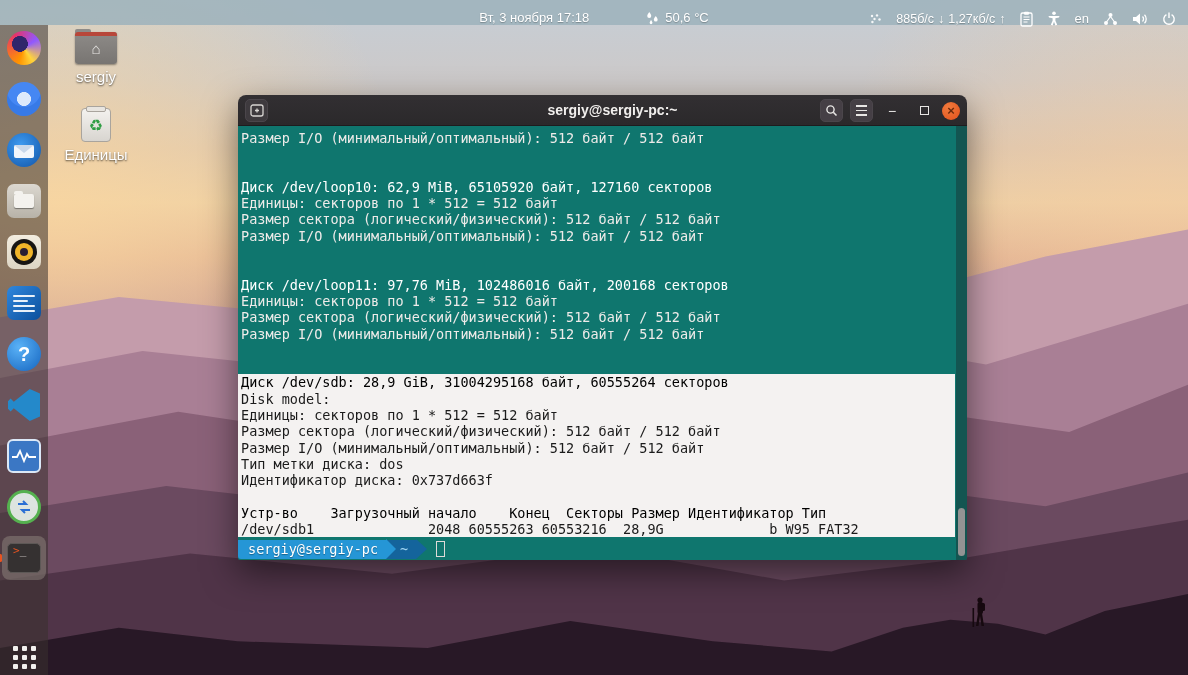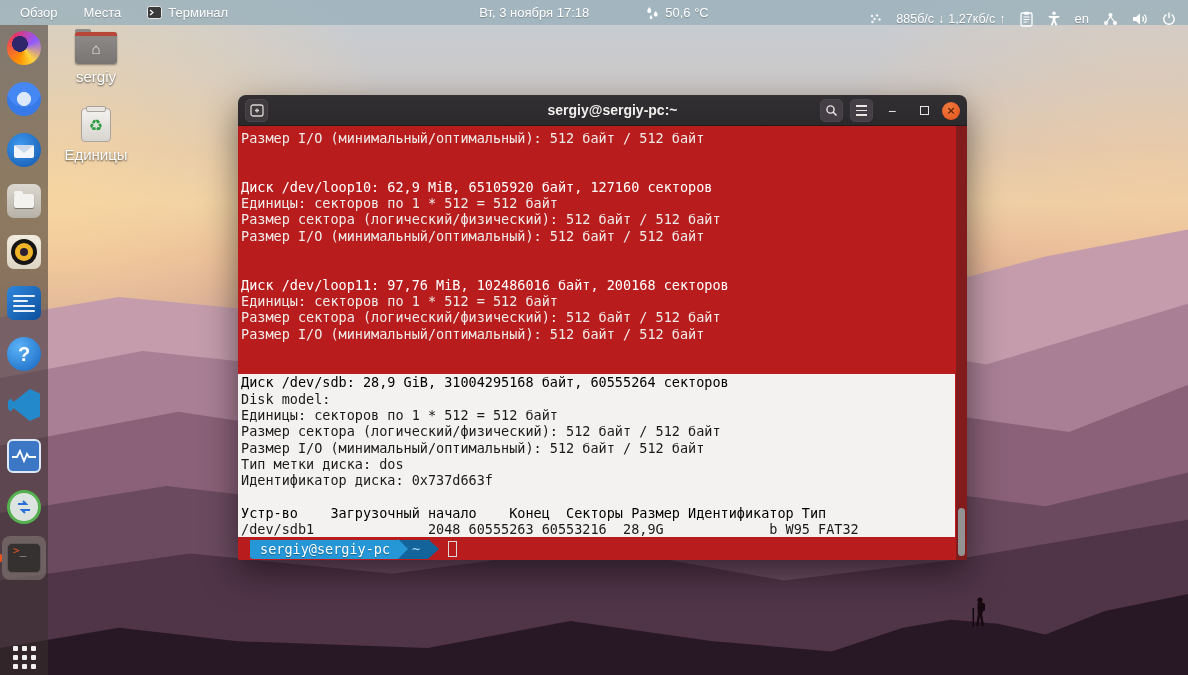--- a/index.html
+++ b/index.html
@@ -20,21 +20,21 @@
   .r5 { background:#503448; clip-path:polygon(0 86%,16% 82%,33% 85%,50% 81%,66% 86%,80% 83%,100% 77%,100% 100%,0 100%); }
   .r6 { background:#281826; clip-path:polygon(0 96%,10% 93%,20% 95%,36% 96%,48% 92%,60% 95%,70% 96.5%,76% 93%,80% 91.8%,84% 92.4%,88% 94%,93% 90.5%,100% 88%,100% 100%,0 100%); }
   .hiker { position:absolute; left:968px; top:596px; }
 
   
   .topbar { position:absolute; left:0; top:0; width:1188px; height:25px;
     background:rgba(157,178,188,.86); color:#fff; display:flex; align-items:center;
     font-size:13px; text-shadow:0 1px 1px rgba(0,0,0,.25); z-index:40; }
   .tb-left { display:flex; align-items:center; gap:6px; padding-left:10px; }
   .tb-item { padding:0 10px; height:25px; display:flex; align-items:center; gap:6px; cursor:default; }
-  .tb-center { position:absolute; left:50%; transform:translateX(-50%); display:flex; align-items:center; gap:36px; height:15px; }
+  .tb-center { position:absolute; left:50%; transform:translateX(-50%); display:flex; gap:36px; height:15px; }
   .tb-right { margin-left:auto; display:flex; align-items:center; gap:14px; padding-right:12px; height:25px;margin-top:12px; }
   .tb-right .small { font-size:12.5px; }
   .ticon { display:inline-flex; align-items:center; }
   .net-group { display:flex; align-items:center; gap:4px; }
 
   
   .dock { position:absolute; left:0; top:25px; width:48px; height:650px;
     background:rgba(56,50,46,.55); z-index:30; }
   .dock-items { display:flex; flex-direction:column; align-items:center; gap:15px; padding-top:5px; }
   .dk { width:36px; height:36px; position:relative; display:flex; align-items:center; justify-content:center; }
@@ -85,27 +85,27 @@
   .newtab { left:7px; }
   .srch { left:582px; background:#453f45; }
   .hmb { left:612px; background:#453f45; display:flex; flex-direction:column; gap:3px; justify-content:center; align-items:center; }
   .hmb i { width:11px; height:1.6px; background:#e8e6e4; display:block; }
   .wc { position:absolute; top:0; height:31px; display:flex; align-items:center; justify-content:center; color:#e8e6e4; }
   .wmin { left:640px; width:28px; font-size:14px; }
   .wmax { left:672px; width:28px; }
   .wmax i { width:9px; height:9px; border:1.4px solid #e8e6e4; display:block; }
   .wclose { left:700px; width:26px; }
   .wclose .ball { width:18px; height:18px; border-radius:50%; background:radial-gradient(circle at 35% 30%, #f07a3c, #e2511c); color:#6b2a0c; font-size:13px; font-weight:bold; display:flex; align-items:center; justify-content:center; line-height:1; }
-  .tbody { position:relative; height:434px; background:#b91c1c; overflow:hidden; border-radius:0 0 2px 2px; }
+  .tbody { position:relative; height:434px; background:#0f766e; overflow:hidden; border-radius:0 0 2px 2px; }
   .tlines { position:absolute; left:0; top:4px; right:0; font-family:"DejaVu Sans Mono","Liberation Mono",monospace; font-size:13.5px; line-height:16.3px; color:#eeebe9; white-space:pre; }
   .tline { padding-left:3px; min-height:16.3px; }
   .tline.b { font-weight:normal; color:#ffffff; }
   .tline.sel { background:#f4f2f1; color:#1b1b1b; margin-right:12px; }
   .tline.sel.b { color:#000; }
-  .promptline { position:absolute; left:12px; top:413px; height:20px; display:flex; align-items:center; font-family:"DejaVu Sans Mono","Liberation Mono",monospace; font-size:13.5px; }
+  .promptline { position:absolute; left:0; top:413px; height:20px; display:flex; align-items:center; font-family:"DejaVu Sans Mono","Liberation Mono",monospace; font-size:13.5px; }
   .pseg1 { background:#2596d6; color:#fff; padding:1px 8px 2px 10px; border-radius:0 0 0 3px; text-shadow:0 1px 1px rgba(0,0,0,.35); }
   .parr1 { width:0; height:0; border-top:10px solid transparent; border-bottom:10px solid transparent; border-left:10px solid #2596d6; position:relative; z-index:2; margin-right:-10px; }
   .pseg2 { background:#14649c; color:#9fd4f0; padding:1px 8px 2px 14px; }
   .parr2 { width:0; height:0; border-top:10px solid transparent; border-bottom:10px solid transparent; border-left:11px solid #14649c; }
   .cursor { width:9px; height:16px; border:1px solid #dddbd9; margin-left:9px; }
   .sbar { position:absolute; right:0; top:0; bottom:0; width:11px; background:rgba(30,27,30,.35); }
   .sthumb { position:absolute; right:2px; bottom:4px; width:7px; height:48px; background:#939393; border-radius:4px; }
 
   svg { display:block; }
 </style>
@@ -129,37 +129,20 @@
         <circle cx="12" cy="4" r="2.6" fill="#16090f"></circle>
         <rect x="9.5" y="6" width="5.5" height="12" rx="2" fill="#16090f"></rect>
         <rect x="13" y="7" width="4" height="8" rx="1.5" fill="#16090f"></rect>
         <path d="M10 17 L8 30 L10.5 30 L12 20 L13.5 30 L16 30 L14 17 Z" fill="#16090f"></path>
         <rect x="4.5" y="12" width="1.6" height="19" fill="#16090f"></rect>
       </svg>
     </div>
   </div>
 
   <div class="topbar">
-    <div class="tb-left">
-      <div class="tb-item">
-        <span>Обзор</span>
-      </div>
-      <div class="tb-item">
-        <span>Места</span>
-      </div>
-      <div class="tb-item">
-        <span class="ticon">
-          <svg width="15" height="13" viewBox="0 0 15 13">
-              <rect x="0.5" y="0.5" width="14" height="12" rx="2" fill="#3a3a3a" stroke="#e8e8e8" stroke-width="1"></rect>
-              <path d="M3 4 L6 6.5 L3 9" stroke="#fff" stroke-width="1.2" fill="none"></path>
-            </svg>
-        </span>
-        <span>Терминал</span>
-      </div>
-    </div>
     <div class="tb-center">
       <div class="tb-item">
         <span>Вт, 3 ноября 17:18</span>
       </div>
       <div class="tb-item">
         <span class="ticon">
           <svg width="14" height="14" viewBox="0 0 14 14" fill="#fff">
             <path d="M4 1 C4 1 6 3.6 6 5 a2 2 0 1 1 -4 0 C2 3.6 4 1 4 1 Z"></path>
             <path d="M10.5 5 C10.5 5 12.4 7.4 12.4 8.7 a1.9 1.9 0 1 1 -3.8 0 C8.6 7.4 10.5 5 10.5 5 Z"></path>
             <path d="M5.8 9 C5.8 9 7.2 10.8 7.2 11.8 a1.4 1.4 0 1 1 -2.8 0 C4.4 10.8 5.8 9 5.8 9 Z"></path>

